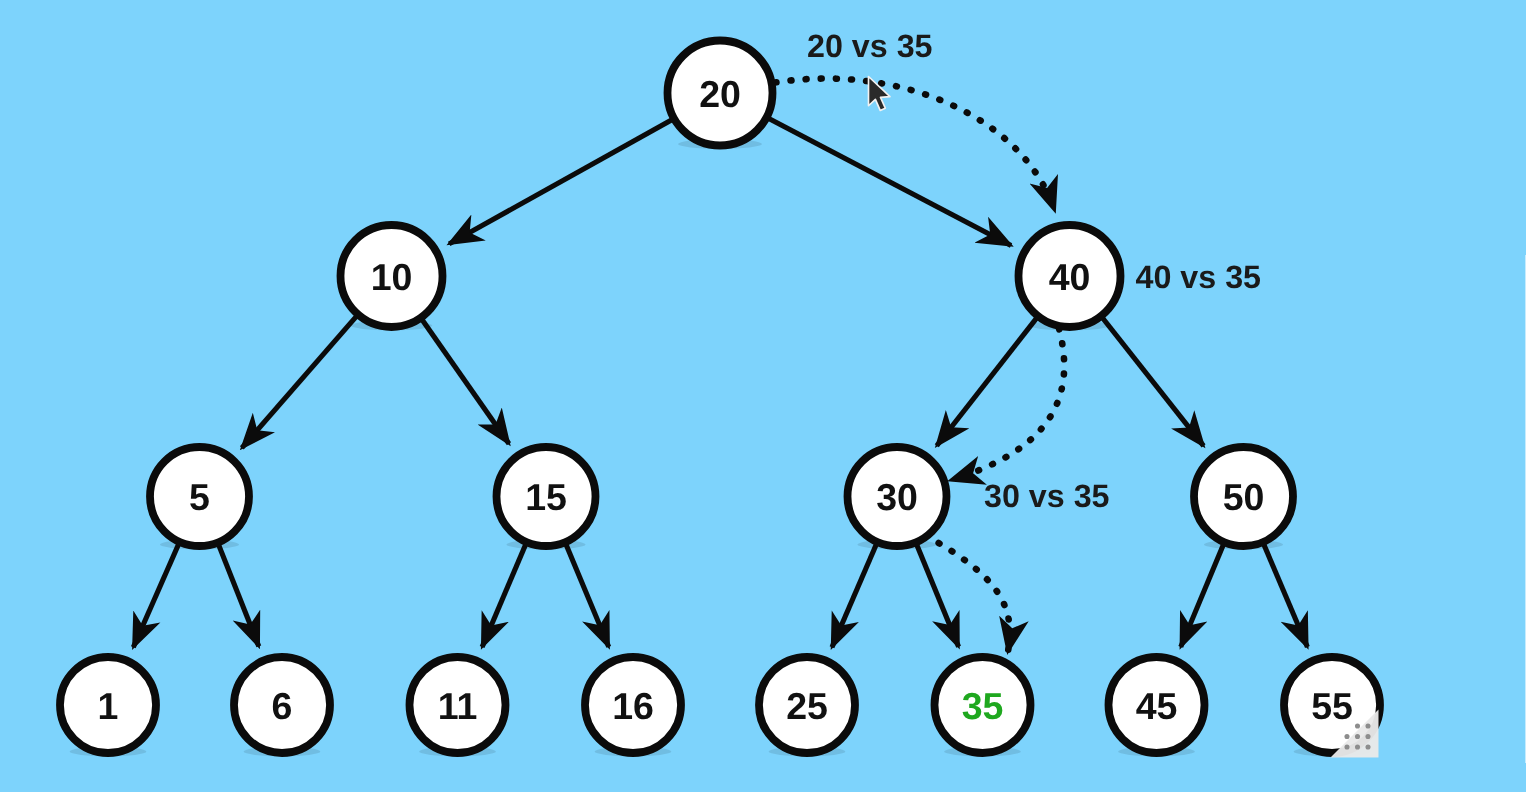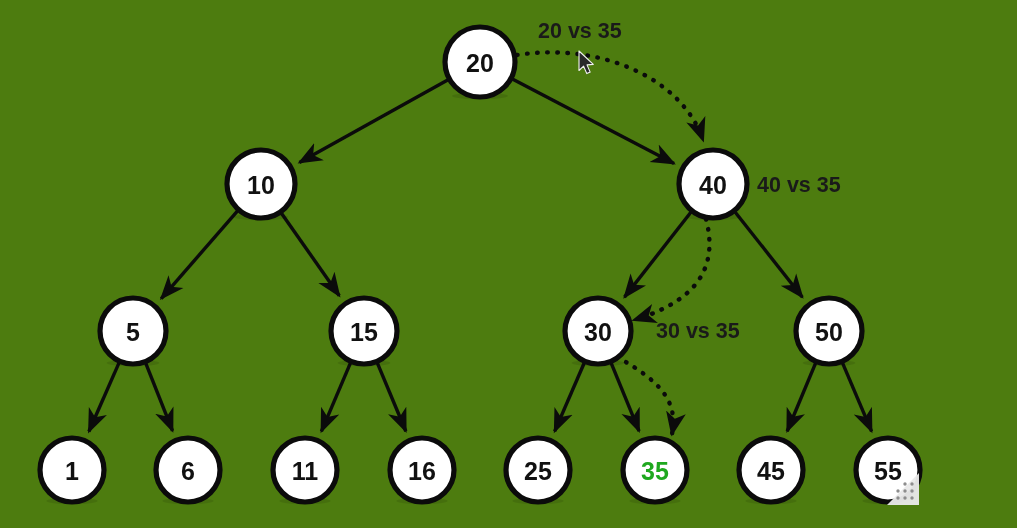--- a/index.html
+++ b/index.html
@@ -7,21 +7,21 @@
     padding: 0;
     background: #ffffff;
   }
   body {
     font-family: "Liberation Sans", sans-serif;
   }
   #stage {
     position: relative;
     width: 1017px;
     height: 528px;
-    background: #4d7c0f;
+    background: #7dd3fc;
     overflow: hidden;
   }
   #tree-svg {
     position: absolute;
     left: 0;
     top: 0;
     width: 1017px;
     height: 528px;
   }
   .node-circle {

